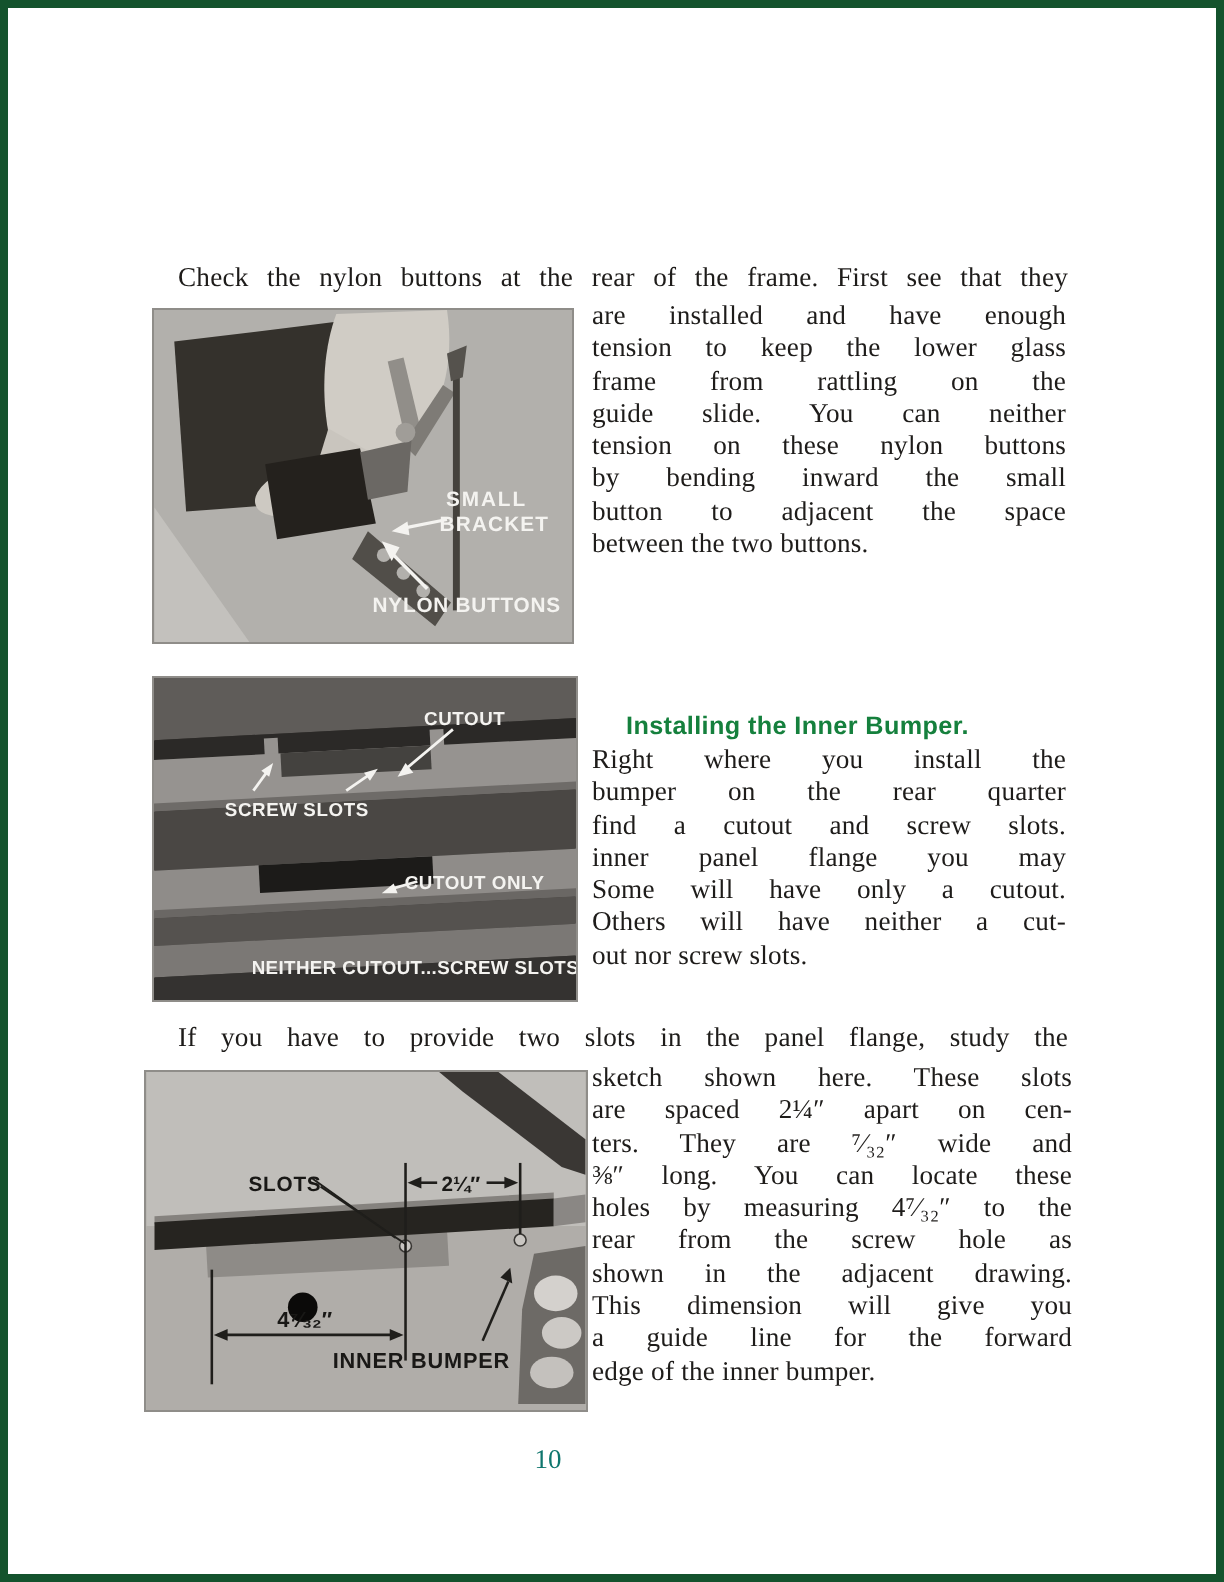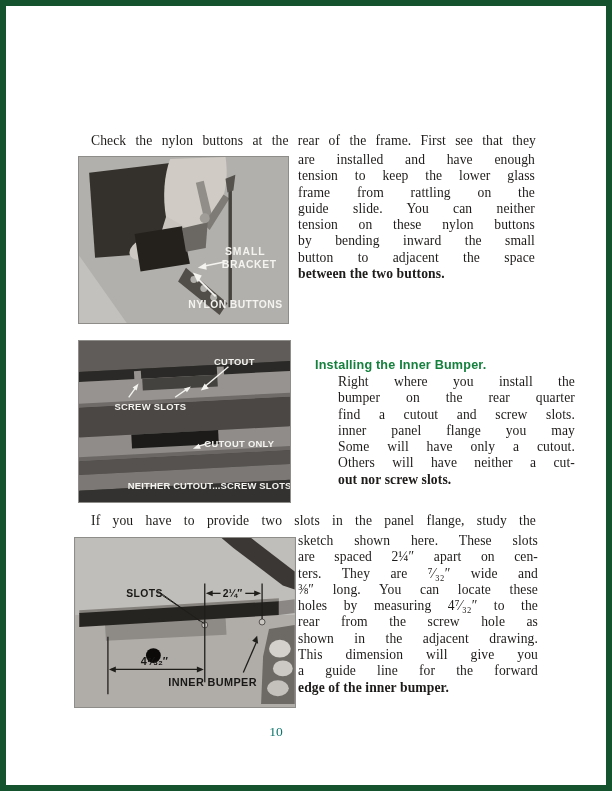--- a/index.html
+++ b/index.html
@@ -7,40 +7,40 @@
   body {
     width:612px; height:791px;
     position:relative;
     font-family:"Liberation Serif","DejaVu Serif",serif;
     color:#1e1c1a;
     overflow:hidden;
   }
   .sheet {
     position:absolute; inset:0;
     background:#ffffff;
-    border:6px solid #14532d;
+    border:4px solid #14532d;
   }
   .bodytext {
     position:absolute;
     font-size:13.6px;
     line-height:16.3px;
     letter-spacing:0.1px;
     color:#1e1c1a;
   }
   .fullline {
     text-align:justify;
     text-align-last:justify;
     text-indent:13px;
     white-space:nowrap;
   }
   .jcol .jline {
     text-align:justify;
     text-align-last:justify;
   }
-  .jcol .jline:last-child { text-align-last:auto;font-weight:bold; }
+  .jcol .jline:last-child { text-align-last:auto; }
   .section-heading {
     position:absolute;
     font-family:"Liberation Sans","DejaVu Sans",sans-serif;
     font-weight:bold;
     font-size:12.6px;
     letter-spacing:0.2px;
     text-indent:17px;
     color:#15803d;
   }
   .photo {
@@ -143,21 +143,21 @@
       <line x1="133" y1="103" x2="119" y2="107" stroke="#f4f3f0" stroke-width="1.4"></line>
       <polygon points="115,109 121,104 123,109" fill="#f4f3f0"></polygon>
       <text x="157" y="24" text-anchor="middle" font-size="9.5" letter-spacing="0.3" class="photo-label-light">CUTOUT</text>
       <text x="72" y="70" text-anchor="middle" font-size="9.5" letter-spacing="0.3" class="photo-label-light">SCREW SLOTS</text>
       <text x="162" y="107" text-anchor="middle" font-size="9.5" letter-spacing="0.3" class="photo-label-light">CUTOUT ONLY</text>
       <text x="132" y="150" text-anchor="middle" font-size="9.5" letter-spacing="0.2" class="photo-label-light">NEITHER CUTOUT...SCREW SLOTS</text>
     </g>
   </svg>
 
   <div class="section-heading" style="left:292px; top:352px; width:238px;">Installing the Inner Bumper.</div>
-  <div class="bodytext jcol" style="left:292px; top:368px; width:237px;margin-left:40px;">
+  <div class="bodytext jcol" style="left:292px; top:368px; width:237px;">
       <div class="jline">Right where you install the</div>
       <div class="jline">bumper on the rear quarter</div>
       <div class="jline">find a cutout and screw slots.</div>
       <div class="jline">inner panel flange you may</div>
       <div class="jline">Some will have only a cutout.</div>
       <div class="jline">Others will have neither a cut-</div>
       <div class="jline">out nor screw slots.</div>
     </div>
 
   <div class="bodytext fullline" style="left:72px; top:507px; width:458px;">If you have to provide two slots in the panel flange, study the</div>

